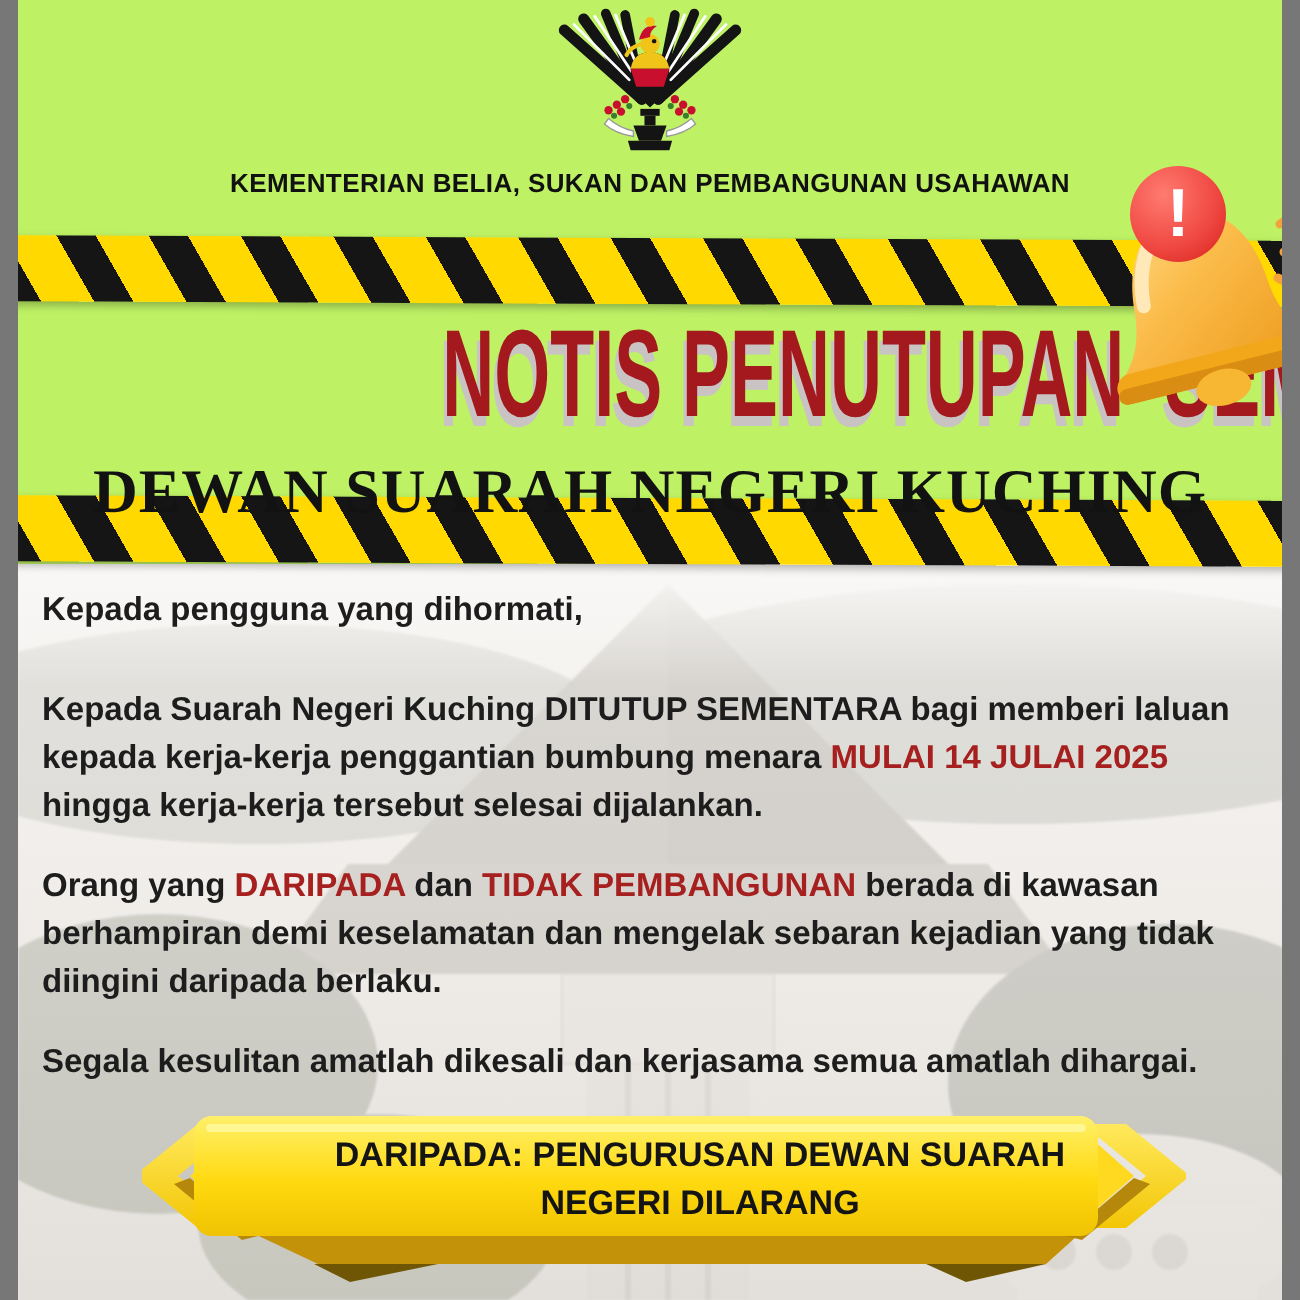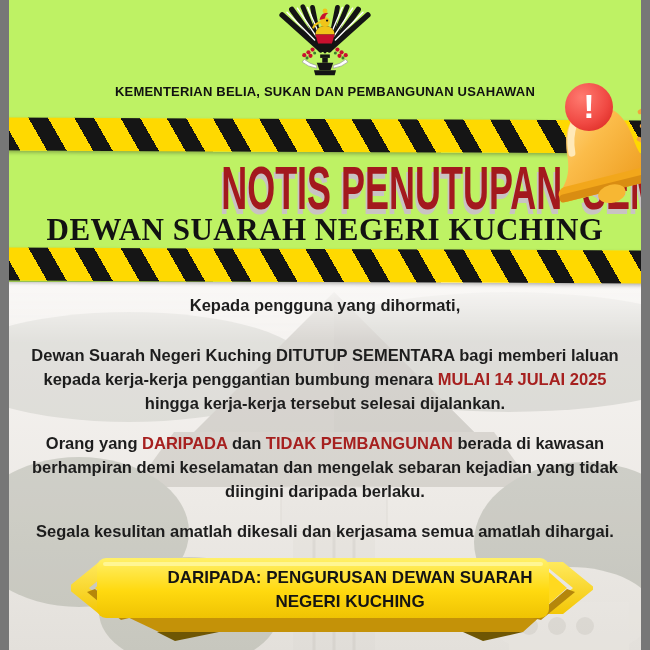--- a/index.html
+++ b/index.html
@@ -21,28 +21,28 @@
   
   .crest{position:absolute;top:4px;left:50%;transform:translateX(-50%);width:100px;height:76px;z-index:3;}
   .ministry{position:absolute;top:84px;left:0;right:0;text-align:center;z-index:3;
     font-size:13px;font-weight:700;letter-spacing:0.2px;color:#111;}
 
   
   .main-title{position:absolute;top:160px;left:0;right:0;text-align:center;z-index:3;margin:0;}
   .main-title span{display:inline-block;transform:scaleX(0.58);transform-origin:center;
     font-size:62px;line-height:56px;font-weight:800;letter-spacing:0px;white-space:pre;
     color:#a3191e;text-shadow:-3px 5px 0 #c9c3c3;}
-  .sub-title{position:absolute;top:212px;left:0;right:0;text-align:center;z-index:3;margin:0;
+  .sub-title{position:absolute;top:212px;left:0;right:0;text-align:center;z-index:3;margin:16px;
     font-family:"Liberation Serif",serif;font-size:31px;font-weight:700;letter-spacing:0.5px;color:#121212;}
 
   
   .bell{position:absolute;top:80px;right:-8px;width:112px;height:124px;z-index:5;}
 
   
-  .body-text{position:absolute;top:293px;left:12px;right:12px;text-align:center;z-index:4;
+  .body-text{position:absolute;top:293px;left:12px;right:12px;z-index:4;
     font-size:16.5px;line-height:24px;font-weight:700;color:#1d1d1d;}
   .body-text p{margin:0 0 16px 0;}
   .body-text .greeting{margin-bottom:26px;}
   .em-red{color:#a6201f;margin-top:39px;}
 
   
   .banner{position:absolute;left:62px;top:556px;width:522px;height:86px;z-index:4;}
   .banner-text{position:absolute;left:80px;top:566px;width:522px;z-index:5;text-align:center;
     font-size:17px;line-height:24px;font-weight:700;color:#141414;}
 </style>
@@ -166,21 +166,21 @@
       <line x1="102" y1="59" x2="110" y2="63"></line>
     </g>
     <g>
       <circle cx="52" cy="27" r="24" fill="url(#badge)"></circle>
       <text x="52" y="38" text-anchor="middle" font-family="Liberation Sans, sans-serif" font-size="34" font-weight="bold" fill="#ffffff">!</text>
     </g>
   </svg>
 
   <div class="body-text">
     <p class="greeting">Kepada pengguna yang dihormati,</p>
-    <p><span>Dewan Suarah Negeri Kuching DITUTUP SEMENTARA bagi memberi laluan kepada kerja-kerja penggantian bumbung menara </span><span class="em-red">MULAI 14 JULAI 2025</span><span> hingga kerja-kerja tersebut selesai dijalankan.</span></p>
+    <p><span>Kepada Suarah Negeri Kuching DITUTUP SEMENTARA bagi memberi laluan kepada kerja-kerja penggantian bumbung menara </span><span class="em-red">MULAI 14 JULAI 2025</span><span> hingga kerja-kerja tersebut selesai dijalankan.</span></p>
     <p><span>Orang yang </span><span class="em-red">DARIPADA</span><span> dan </span><span class="em-red">TIDAK PEMBANGUNAN</span><span> berada di kawasan berhampiran demi keselamatan dan mengelak sebaran kejadian yang tidak diingini daripada berlaku.</span></p>
     <p>Segala kesulitan amatlah dikesali dan kerjasama semua amatlah dihargai.</p>
   </div>
 
   <svg class="banner" viewBox="0 0 522 86">
     <defs>
       <linearGradient id="face" x1="0" y1="0" x2="0" y2="1">
         <stop offset="0" stop-color="#fff06a"></stop>
         <stop offset="0.55" stop-color="#ffd90f"></stop>
         <stop offset="1" stop-color="#efc303"></stop>
@@ -201,16 +201,16 @@
 
     <polygon points="492,6 470,6 502,32 470,58 492,58 524,32" fill="url(#chev)"></polygon>
     <polygon points="496,33 462,62 470,64 504,36" fill="#b5870a"></polygon>
     <polygon points="462,2 438,2 472,32 438,62 462,62 496,32" fill="#ffd91f"></polygon>
 
     <rect x="26" y="2" width="452" height="60" rx="9" fill="url(#face)"></rect>
     <path d="M34,8 L470,8" stroke="#fff694" stroke-width="4" stroke-linecap="round"></path>
   </svg>
   <div class="banner-text">
     <div>DARIPADA: PENGURUSAN DEWAN SUARAH</div>
-    <div>NEGERI KUCHING</div>
+    <div>NEGERI DILARANG</div>
   </div>
 
 </div>
 
 </body></html>

